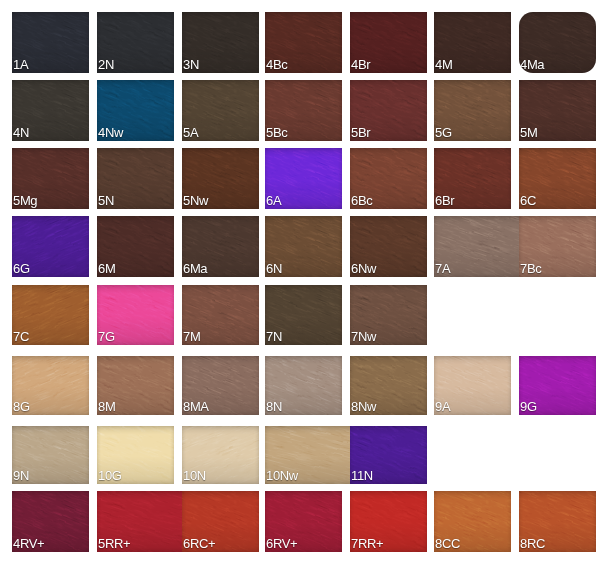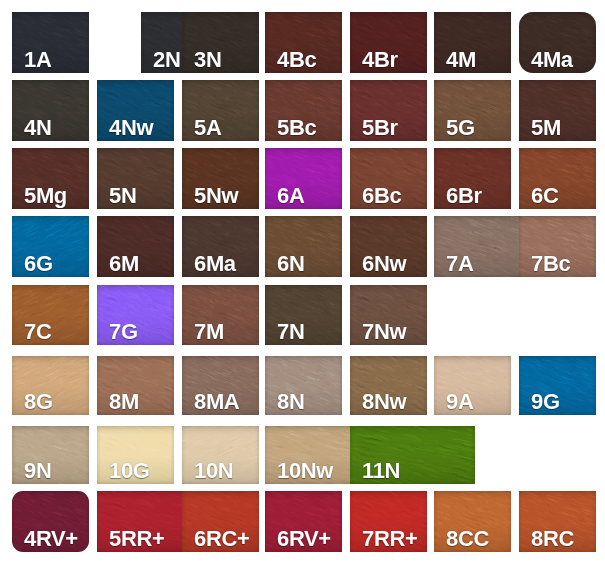--- a/index.html
+++ b/index.html
@@ -6,21 +6,21 @@
   body{width:605px;height:562px;background:#ffffff;
        font-family:"Liberation Sans",sans-serif;overflow:hidden;}
   #chart{position:relative;width:605px;height:562px;background:#ffffff;}
   .sw-row{position:absolute;left:12px;}
   .sw{position:absolute;top:0;width:77px;height:100%;overflow:hidden;
       box-shadow:inset 0 0 4px rgba(0,0,0,.20);}
   .sw-shade{position:absolute;left:0;top:0;width:100%;height:100%;
       background:linear-gradient(to bottom,rgba(0,0,0,.10) 0%,rgba(0,0,0,0) 14%,
       rgba(0,0,0,0) 52%,rgba(0,0,0,.07) 86%,rgba(0,0,0,.13) 100%);}
   .sw-tex{position:absolute;left:0;top:0;width:100%;height:100%;mix-blend-mode:overlay;}
-  .sw-label{position:absolute;left:12px;bottom:2.5px;font-size:22px;font-weight:bold;
+  .sw-label{position:absolute;left:1px;bottom:2.5px;font-size:13px;font-weight:normal;
       color:#ffffff;line-height:1;letter-spacing:-0.35px;white-space:nowrap;
       text-shadow:0 1px 1px rgba(0,0,0,.38),0 0 1.5px rgba(0,0,0,.22);}
   #defs{position:absolute;width:0;height:0;overflow:hidden;}
 </style>
 </head>
 <body>
 
 <svg id="defs">
     <defs>
 <filter id="hA" x="-40%" y="-40%" width="180%" height="180%" color-interpolation-filters="sRGB">
@@ -76,21 +76,21 @@
         <svg class="sw-tex" viewBox="0 0 77 60" preserveAspectRatio="none">
           <g mask="url(#fm)">
             <g transform="rotate(22 38 30)">
               <rect x="-50" y="-50" width="200" height="180" filter="url(#hA)" opacity="0.72"></rect>
             </g>
           </g>
         </svg>
         <div class="sw-shade"></div>
         <span class="sw-label">1A</span>
       </div>
-      <div class="sw" style="left: 85px; background: rgb(44, 46, 50); margin-left: 44px;">
+      <div class="sw" style="left: 85px; background: rgb(44, 46, 50);">
         <svg class="sw-tex" viewBox="0 0 77 60" preserveAspectRatio="none">
           <g mask="url(#fm)">
             <g transform="rotate(22 38 30)">
               <rect x="-50" y="-50" width="200" height="180" filter="url(#hB)" opacity="0.72"></rect>
             </g>
           </g>
         </svg>
         <div class="sw-shade"></div>
         <span class="sw-label">2N</span>
       </div>
@@ -256,21 +256,21 @@
         <svg class="sw-tex" viewBox="0 0 77 60" preserveAspectRatio="none">
           <g mask="url(#fm)">
             <g transform="rotate(22 38 30)">
               <rect x="-50" y="-50" width="200" height="180" filter="url(#hC)" opacity="0.72"></rect>
             </g>
           </g>
         </svg>
         <div class="sw-shade"></div>
         <span class="sw-label">5Nw</span>
       </div>
-      <div class="sw" style="left: 253px; background: #a21caf;">
+      <div class="sw" style="left: 253px; background: #6d28d9;">
         <svg class="sw-tex" viewBox="0 0 77 60" preserveAspectRatio="none">
           <g mask="url(#fm)">
             <g transform="rotate(22 38 30)">
               <rect x="-50" y="-50" width="200" height="180" filter="url(#hA)" opacity="0.72"></rect>
             </g>
           </g>
         </svg>
         <div class="sw-shade"></div>
         <span class="sw-label">6A</span>
       </div>
@@ -302,21 +302,21 @@
             <g transform="rotate(22 38 30)">
               <rect x="-50" y="-50" width="200" height="180" filter="url(#hA)" opacity="0.72"></rect>
             </g>
           </g>
         </svg>
         <div class="sw-shade"></div>
         <span class="sw-label">6C</span>
       </div>
     </div>
     <div class="sw-row" style="top: 216px; height: 61px;">
-      <div class="sw" style="left: 0px; background: #0369a1;">
+      <div class="sw" style="left: 0px; background: #4c1d95;">
         <svg class="sw-tex" viewBox="0 0 77 60" preserveAspectRatio="none">
           <g mask="url(#fm)">
             <g transform="rotate(-22 38 30)">
               <rect x="-50" y="-50" width="200" height="180" filter="url(#hA)" opacity="0.72"></rect>
             </g>
           </g>
         </svg>
         <div class="sw-shade"></div>
         <span class="sw-label">6G</span>
       </div>
@@ -392,21 +392,21 @@
         <svg class="sw-tex" viewBox="0 0 77 60" preserveAspectRatio="none">
           <g mask="url(#fm)">
             <g transform="rotate(-22 38 30)">
               <rect x="-50" y="-50" width="200" height="180" filter="url(#hA)" opacity="0.72"></rect>
             </g>
           </g>
         </svg>
         <div class="sw-shade"></div>
         <span class="sw-label">7C</span>
       </div>
-      <div class="sw" style="left: 85px; background: #8b5cf6;">
+      <div class="sw" style="left: 85px; background: #ec4899;">
         <svg class="sw-tex" viewBox="0 0 77 60" preserveAspectRatio="none">
           <g mask="url(#fm)">
             <g transform="rotate(22 38 30)">
               <rect x="-50" y="-50" width="200" height="180" filter="url(#hB)" opacity="0.72"></rect>
             </g>
           </g>
         </svg>
         <div class="sw-shade"></div>
         <span class="sw-label">7G</span>
       </div>
@@ -504,21 +504,21 @@
         <svg class="sw-tex" viewBox="0 0 77 60" preserveAspectRatio="none">
           <g mask="url(#fm)">
             <g transform="rotate(22 38 30)">
               <rect x="-50" y="-50" width="200" height="180" filter="url(#hC)" opacity="0.72"></rect>
             </g>
           </g>
         </svg>
         <div class="sw-shade"></div>
         <span class="sw-label">9A</span>
       </div>
-      <div class="sw" style="left: 507px; background: #0369a1;">
+      <div class="sw" style="left: 507px; background: #a21caf;">
         <svg class="sw-tex" viewBox="0 0 77 60" preserveAspectRatio="none">
           <g mask="url(#fm)">
             <g transform="rotate(22 38 30)">
               <rect x="-50" y="-50" width="200" height="180" filter="url(#hA)" opacity="0.72"></rect>
             </g>
           </g>
         </svg>
         <div class="sw-shade"></div>
         <span class="sw-label">9G</span>
       </div>
@@ -561,34 +561,34 @@
         <svg class="sw-tex" viewBox="0 0 77 60" preserveAspectRatio="none">
           <g mask="url(#fm)">
             <g transform="rotate(22 38 30)">
               <rect x="-50" y="-50" width="200" height="180" filter="url(#hA)" opacity="0.72"></rect>
             </g>
           </g>
         </svg>
         <div class="sw-shade"></div>
         <span class="sw-label">10Nw</span>
       </div>
-      <div class="sw" style="left: 338px; background: #4d7c0f; padding-left: 48px;">
+      <div class="sw" style="left: 338px; background: #4c1d95;">
         <svg class="sw-tex" viewBox="0 0 77 60" preserveAspectRatio="none">
           <g mask="url(#fm)">
             <g transform="rotate(22 38 30)">
               <rect x="-50" y="-50" width="200" height="180" filter="url(#hB)" opacity="0.72"></rect>
             </g>
           </g>
         </svg>
         <div class="sw-shade"></div>
         <span class="sw-label">11N</span>
       </div>
     </div>
     <div class="sw-row" style="top: 491px; height: 61px;">
-      <div class="sw" style="left: 0px; background: rgb(114, 29, 54); border-radius: 11px;">
+      <div class="sw" style="left: 0px; background: rgb(114, 29, 54);">
         <svg class="sw-tex" viewBox="0 0 77 60" preserveAspectRatio="none">
           <g mask="url(#fm)">
             <g transform="rotate(22 38 30)">
               <rect x="-50" y="-50" width="200" height="180" filter="url(#hA)" opacity="0.72"></rect>
             </g>
           </g>
         </svg>
         <div class="sw-shade"></div>
         <span class="sw-label">4RV+</span>
       </div>

